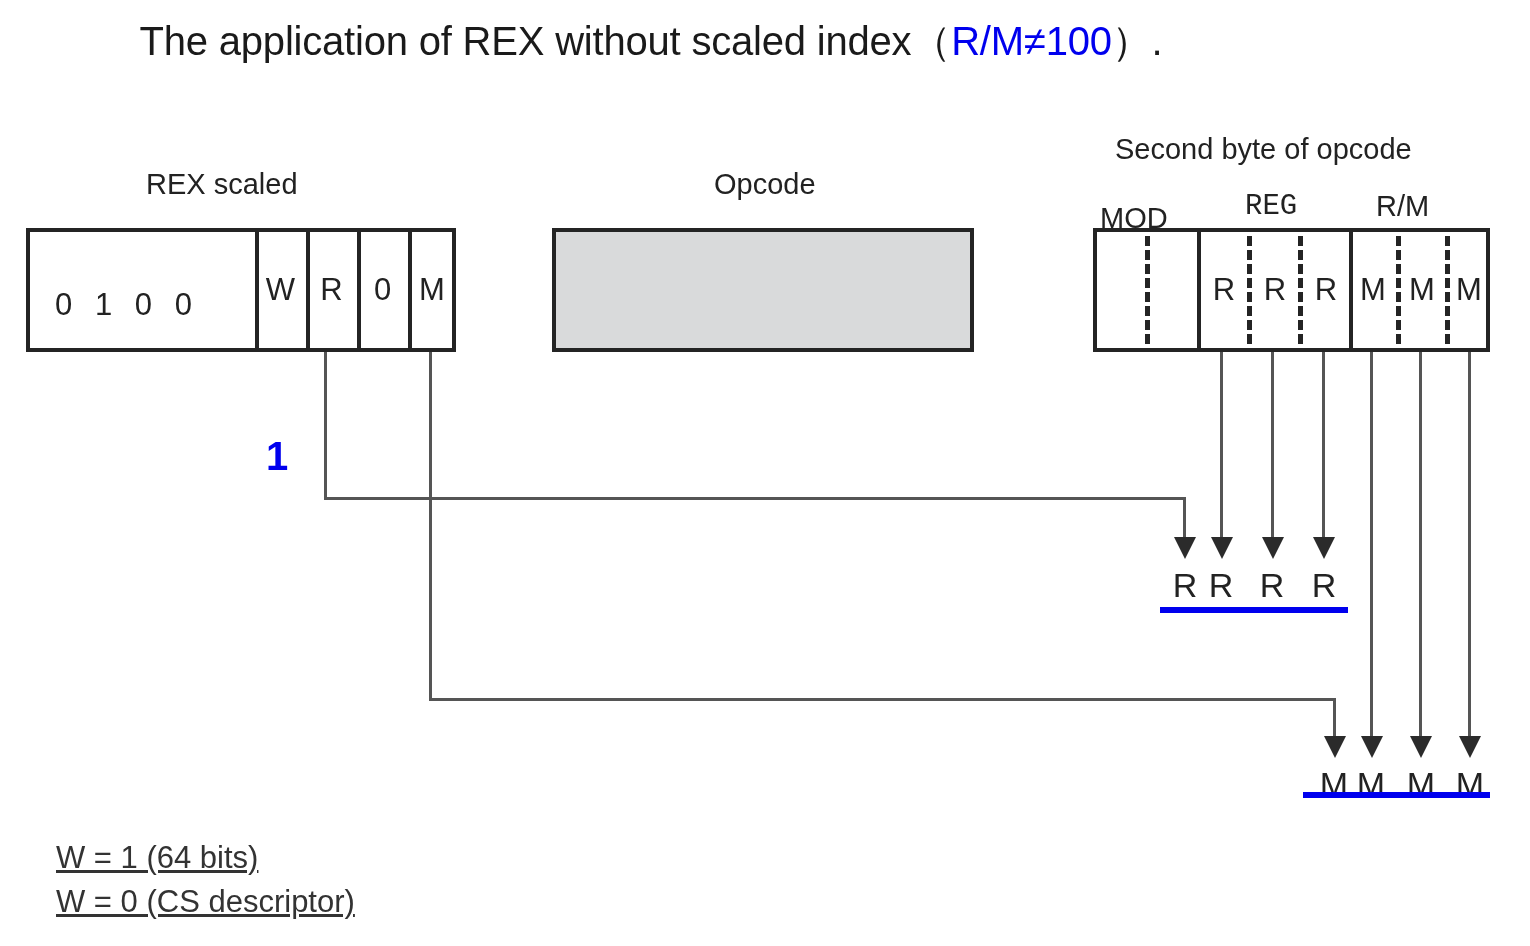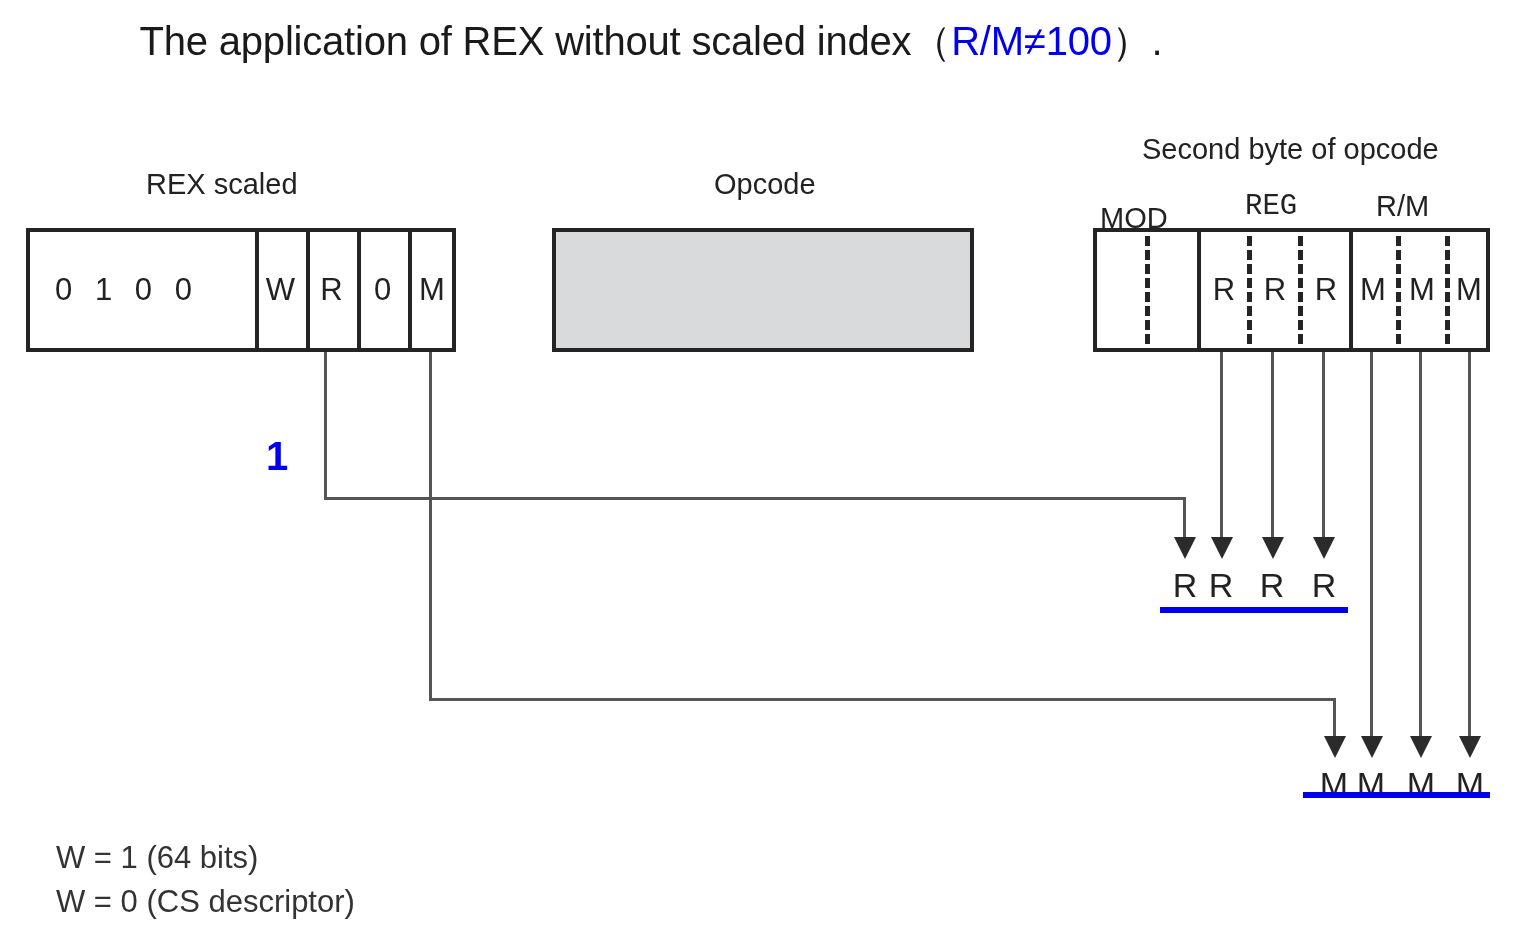--- a/index.html
+++ b/index.html
@@ -105,50 +105,51 @@
     font-size: 40px;
     color: #0000ee;
     font-weight: 600;
     white-space: nowrap;
   }
   .legend {
     position: absolute;
     font-size: 31px;
     color: #333;
     white-space: nowrap;
+    text-decoration: underline;
   }
 </style>
 </head>
 <body>
 
 <div id="canvas">
 
   <div class="title">
     <span>The application of REX without scaled index（</span><span class="blue">R/M≠100</span><span>）.</span>
   </div>
 
   <div class="caption" style="left:146px; top:168px;">REX scaled</div>
 
   <div class="box" style="left:26px; top:228px; width:430px; height:124px;"></div>
 
   <div class="vline" style="left:255px; top:228px; height:124px;"></div>
   <div class="vline" style="left:306px; top:228px; height:124px;"></div>
   <div class="vline" style="left:357px; top:228px; height:124px;"></div>
   <div class="vline" style="left:408px; top:228px; height:124px;"></div>
 
-  <div class="cellchar" style="left:30px; top:272px; width:194px; letter-spacing:7px;">0 1 0 0</div>
+  <div class="cellchar" style="left:30px; top:287px; width:194px; letter-spacing:7px;">0 1 0 0</div>
   <div class="cellchar" style="left:255px; top:272px; width:51px;">W</div>
   <div class="cellchar" style="left:306px; top:272px; width:51px;">R</div>
   <div class="cellchar" style="left:357px; top:272px; width:51px;">0</div>
   <div class="cellchar" style="left:408px; top:272px; width:48px;">M</div>
 
   <div class="caption" style="left:698px; top:168px;margin-left:16px;">Opcode</div>
   <div class="box filled" style="left: 552px; top: 228px; width: 422px; height: 124px; background: rgb(217, 218, 219);"></div>
 
-  <div class="caption" style="left:1142px; top:133px;text-align:center;">Second byte of opcode</div>
+  <div class="caption" style="left:1115px; top:133px;text-align:center;">Second byte of opcode</div>
 
   <div class="caption" style="left:1100px; top:190px;margin-top:12px;">MOD</div>
   <div class="caption" style="left:1245px; top:190px;font-family:Liberation Mono, monospace;">REG</div>
   <div class="caption" style="left:1376px; top:190px;">R/M</div>
 
   <div class="box" style="left:1093px; top:228px; width:397px; height:124px;"></div>
 
   <div class="vline" style="left:1197px; top:228px; height:124px;"></div>
   <div class="vline" style="left:1349px; top:228px; height:124px;"></div>
 

